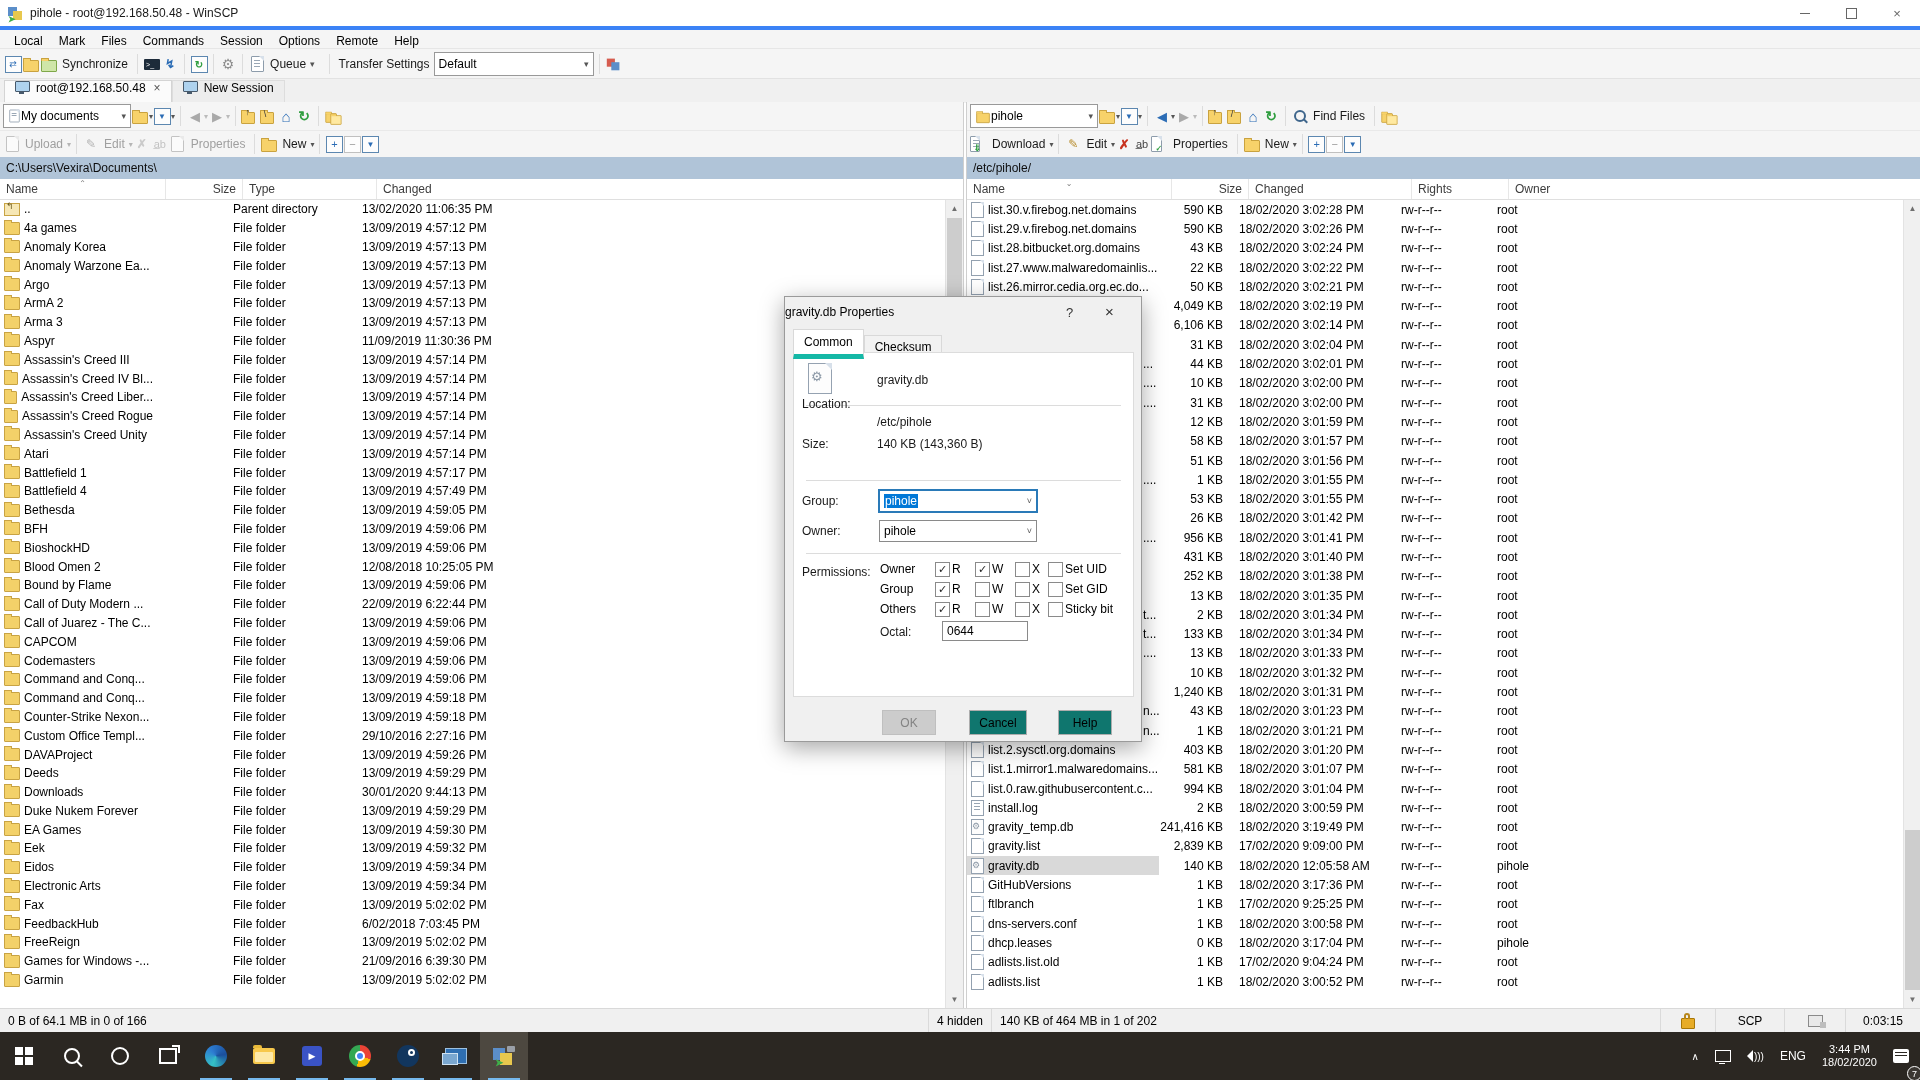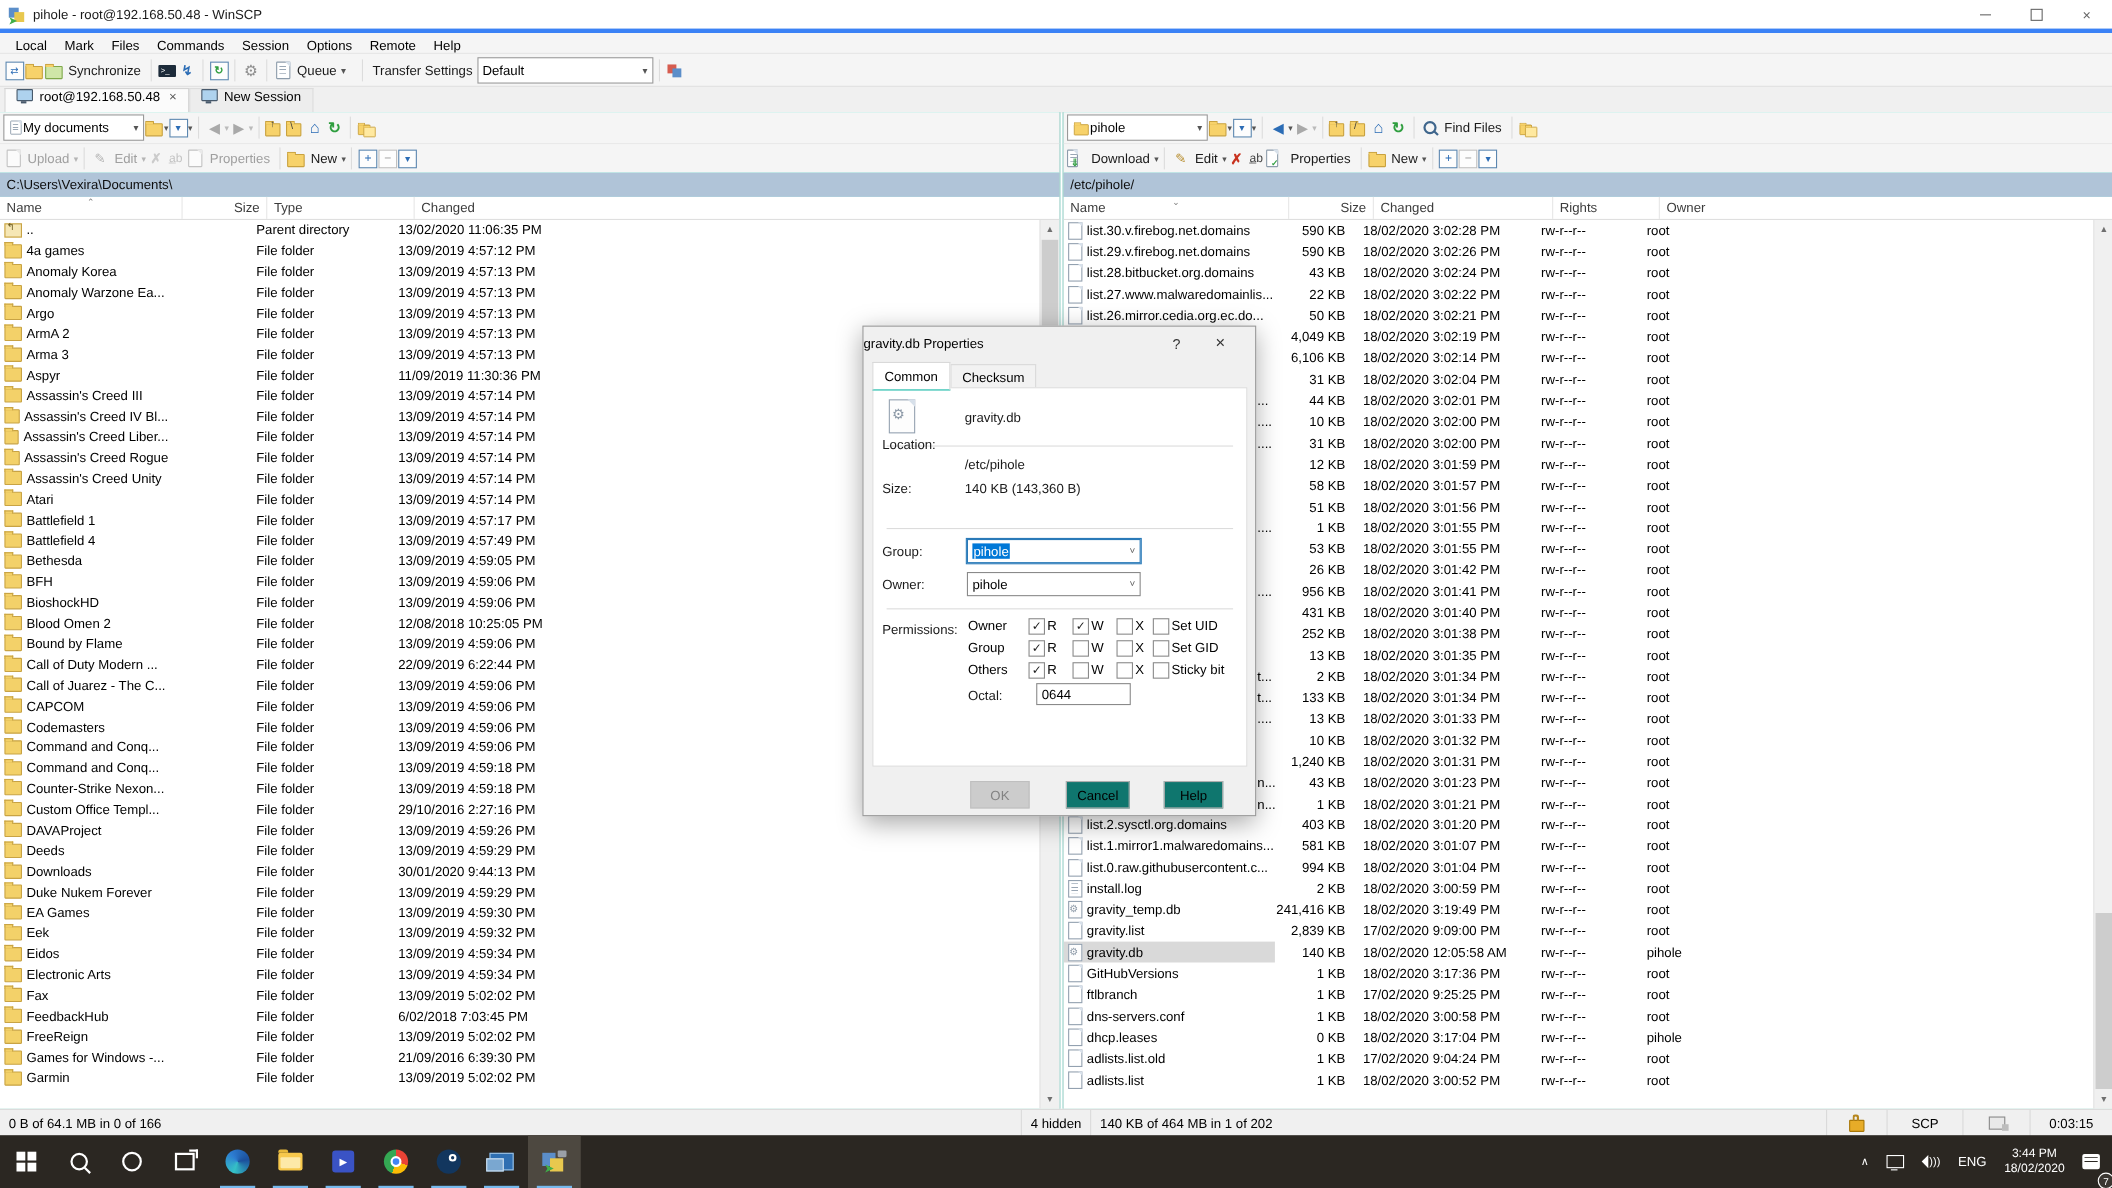--- a/index.html
+++ b/index.html
@@ -135,21 +135,21 @@
   .lock::before{content:"";position:absolute;top:-6px;left:2px;width:6px;height:6px;border:2px solid #b6861c;border-bottom:none;border-radius:4px 4px 0 0;box-sizing:border-box}
   .srv{position:relative;width:13px;height:10px;border:1px solid #8a8a8a;background:#e9e9e9}
   .srv::after{content:"";position:absolute;right:-4px;bottom:-2px;width:6px;height:6px;background:#bdbdbd}
   
   .dialog{position:absolute;left:784px;top:296px;width:356px;height:444px;background:#f0f0f0;border:1px solid #9a9a9a;box-shadow:0 6px 22px rgba(0,0,0,.35)}
   .dlg-title{height:30px;display:flex;align-items:center;padding-left:0}
   .dlg-title .q{position:absolute;left:281px;top:8px;color:#333;font-size:13px}
   .dlg-title .x{position:absolute;left:320px;top:6px;color:#333;font-size:15px}
   .dlg-tabs{position:absolute;left:8px;top:32px;display:flex;align-items:flex-end}
   .dtab{height:22px;padding:0 10px;display:flex;align-items:center;border:1px solid #d9d9d9;background:#f2f2f2}
-  .dtab.active{background:#fff;height:24px;border-bottom:1px solid #14b8a6;z-index:2}
+  .dtab.active{background:#fff;height:24px;border-bottom:5px solid #14b8a6;z-index:2}
   .dlg-page{position:absolute;left:8px;top:55px;width:339px;height:343px;background:#fff;border:1px solid #dcdcdc}
   .dlg-hr{position:absolute;left:12px;right:12px;height:1px;background:#dcdcdc}
   .dlbl{position:absolute;color:#1a1a1a}
   .dval{position:absolute;color:#1a1a1a}
   .dfile-icon{position:absolute;left:14px;top:10px;width:22px;height:29px;background:#fdfdfd;border:1px solid #95a2b1}
   .dfile-icon::before{content:"⚙";position:absolute;left:2px;top:5px;font-size:13px;color:#8b98a6}
   .dfile-icon::after{content:"";position:absolute;top:-1px;right:-1px;border-style:solid;border-width:0 7px 7px 0;border-color:transparent #d7e0ea transparent transparent}
   .dcombo{position:absolute;height:22px;background:#fff;border:1px solid #8a8a8a;display:flex;align-items:center;padding:0 4px;box-sizing:border-box}
   .dcombo .chev{margin-left:auto;color:#555;font-size:9px}
   .dcombo.focus{border:1px solid #2a7ab8;outline:1px solid #2a7ab8}

